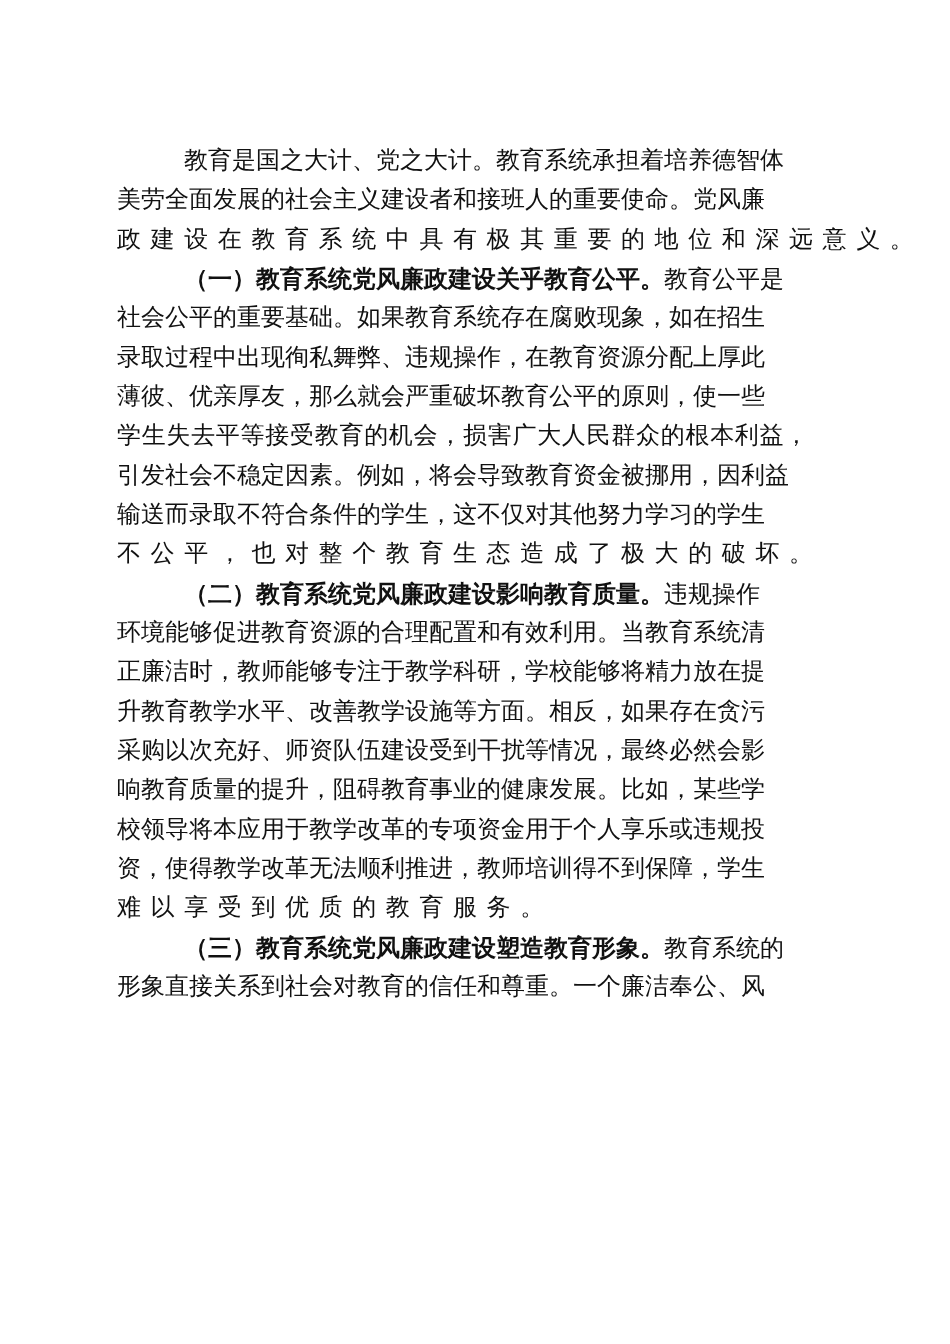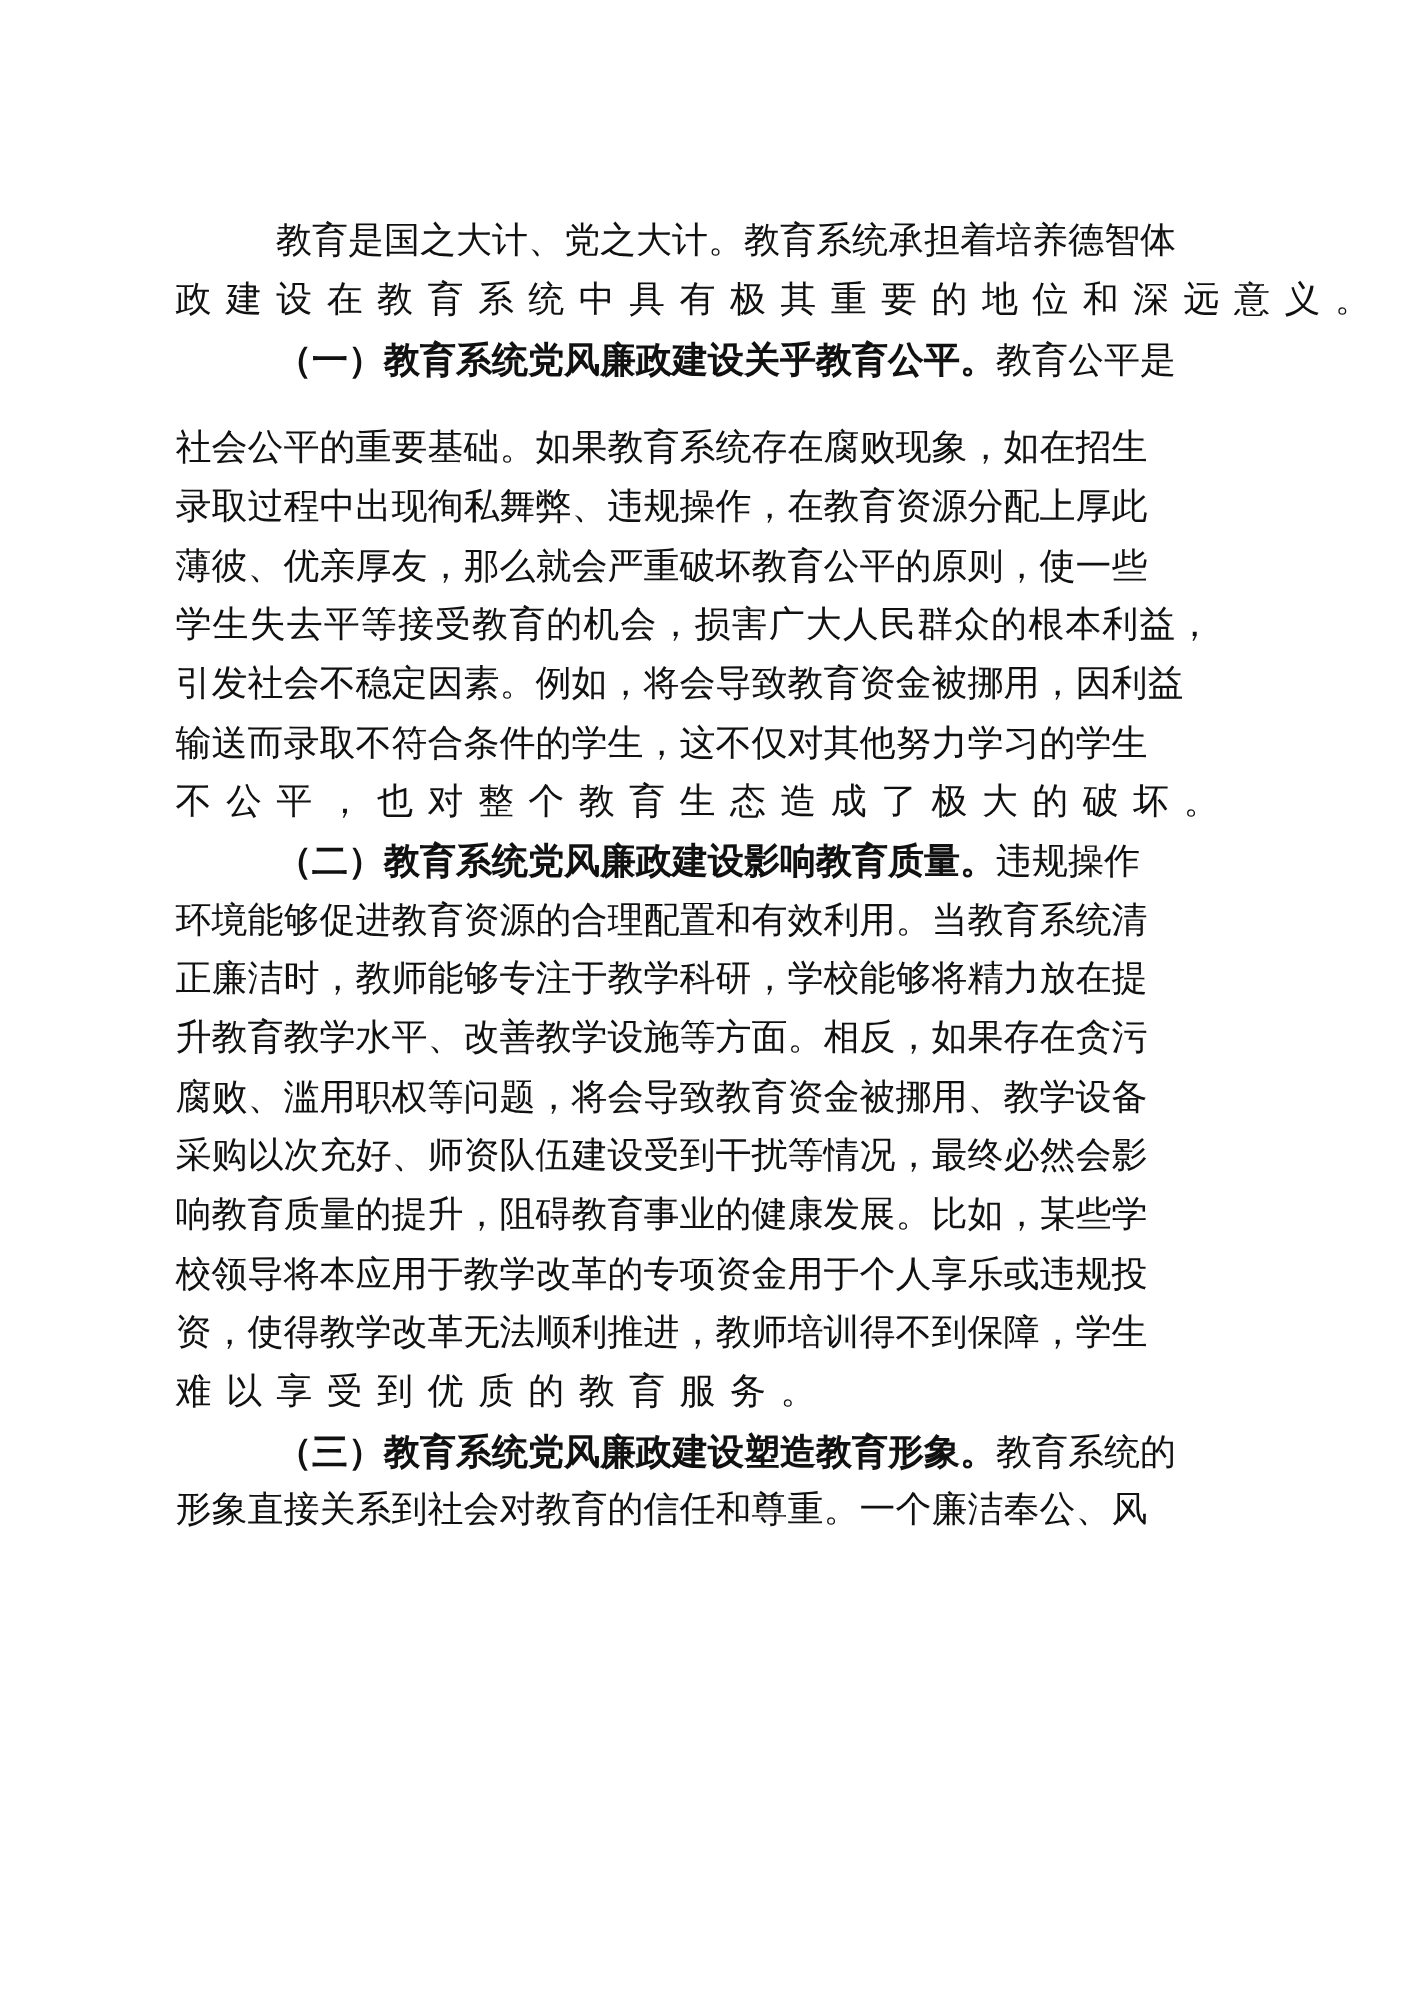--- a/index.html
+++ b/index.html
@@ -49,38 +49,38 @@
   .line.overflow { width: 720px; }
   .heading { font-weight: bold; }
 </style>
 </head>
 <body>
 
 <div class="page">
   <div class="body-text" id="body-text">
       <div class="paragraph">
         <div class="line full indent" style="letter-spacing: 0px; text-align: left; text-align-last: left;"><span>教育是国之大计、党之大计。教育系统承担着培养德智体</span></div>
+        <div class="line full" style="letter-spacing: 0px; text-align: left; text-align-last: left;"><span>美劳全面发展的社会主义建设者和接班人的重要使命。党风廉</span></div>
         <div class="line last"><span>政建设在教育系统中具有极其重要的地位和深远意义。</span></div>
       </div>
       <div class="paragraph">
         <div class="line full indent" style="letter-spacing: 0px; text-align: left; text-align-last: left;"><span class="heading">（一）教育系统党风廉政建设关乎教育公平。</span><span>教育公平是</span></div>
-        <div class="line full" style="letter-spacing: 0px; text-align: left; text-align-last: left; margin-top: 20px;"><span>社会公平的重要基础。如果教育系统存在腐败现象，如在招生</span></div>
+        <div class="line full" style="letter-spacing: 0px; text-align: left; text-align-last: left;"><span>社会公平的重要基础。如果教育系统存在腐败现象，如在招生</span></div>
         <div class="line full" style="letter-spacing: 0px; text-align: left; text-align-last: left;"><span>录取过程中出现徇私舞弊、违规操作，在教育资源分配上厚此</span></div>
         <div class="line full" style="letter-spacing: 0px; text-align: left; text-align-last: left;"><span>薄彼、优亲厚友，那么就会严重破坏教育公平的原则，使一些</span></div>
         <div class="line full overflow" style="letter-spacing: 0.714286px; text-align: left; text-align-last: left;"><span>学生失去平等接受教育的机会，损害广大人民群众的根本利益，</span></div>
         <div class="line full" style="letter-spacing: 0px; text-align: left; text-align-last: left;"><span>引发社会不稳定因素。例如，将会导致教育资金被挪用，因利益</span></div>
         <div class="line full" style="letter-spacing: 0px; text-align: left; text-align-last: left;"><span>输送而录取不符合条件的学生，这不仅对其他努力学习的学生</span></div>
         <div class="line last"><span>不公平，也对整个教育生态造成了极大的破坏。</span></div>
       </div>
       <div class="paragraph">
         <div class="line full indent" style="letter-spacing: 0px; text-align: left; text-align-last: left;"><span class="heading">（二）教育系统党风廉政建设影响教育质量。</span><span>违规操作</span></div>
         <div class="line full" style="letter-spacing: 0px; text-align: left; text-align-last: left;"><span>环境能够促进教育资源的合理配置和有效利用。当教育系统清</span></div>
         <div class="line full" style="letter-spacing: 0px; text-align: left; text-align-last: left;"><span>正廉洁时，教师能够专注于教学科研，学校能够将精力放在提</span></div>
         <div class="line full" style="letter-spacing: 0px; text-align: left; text-align-last: left;"><span>升教育教学水平、改善教学设施等方面。相反，如果存在贪污</span></div>
-        <div class="line full" style="letter-spacing: 0px; text-align: left; text-align-last: left;"><span>腐败、滥用职权等问题，将会导致教育资金被挪用、教学设备</span></div>
         <div class="line full" style="letter-spacing: 0px; text-align: left; text-align-last: left;"><span>采购以次充好、师资队伍建设受到干扰等情况，最终必然会影</span></div>
         <div class="line full" style="letter-spacing: 0px; text-align: center; text-align-last: left;"><span>响教育质量的提升，阻碍教育事业的健康发展。比如，某些学</span></div>
         <div class="line full" style="letter-spacing: 0px; text-align: left; text-align-last: left;"><span>校领导将本应用于教学改革的专项资金用于个人享乐或违规投</span></div>
         <div class="line full" style="letter-spacing: 0px; text-align: left; text-align-last: left;"><span>资，使得教学改革无法顺利推进，教师培训得不到保障，学生</span></div>
         <div class="line last"><span>难以享受到优质的教育服务。</span></div>
       </div>
       <div class="paragraph">
         <div class="line full indent" style="letter-spacing: 0px; text-align: left; text-align-last: left;"><span class="heading">（三）教育系统党风廉政建设塑造教育形象。</span><span>教育系统的</span></div>
         <div class="line full" style="letter-spacing: 0px; text-align: left; text-align-last: left;"><span>形象直接关系到社会对教育的信任和尊重。一个廉洁奉公、风</span></div>
       </div>

